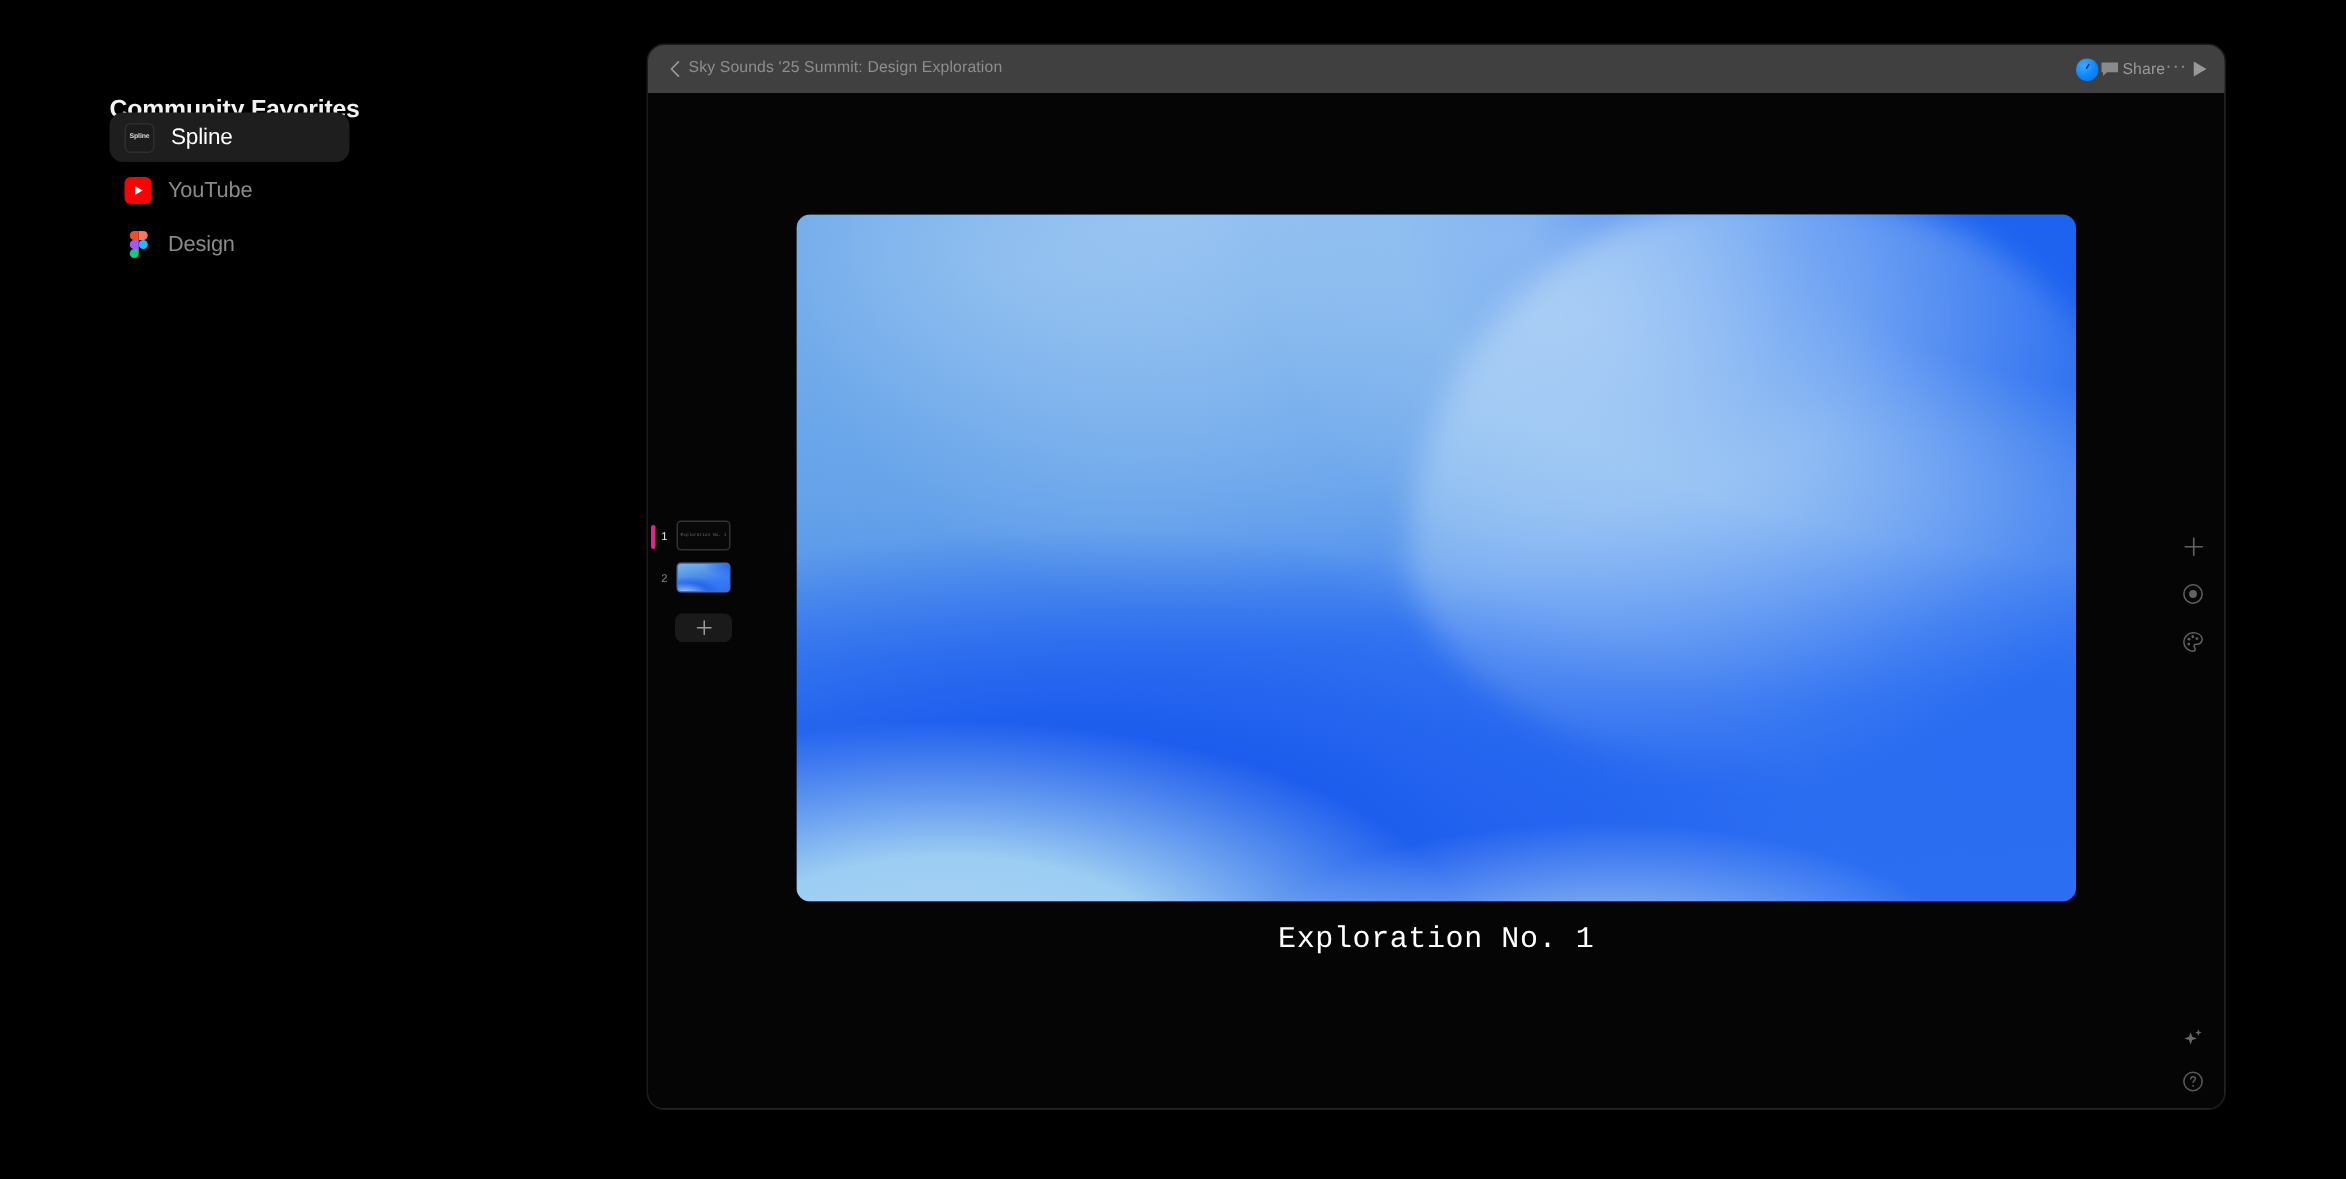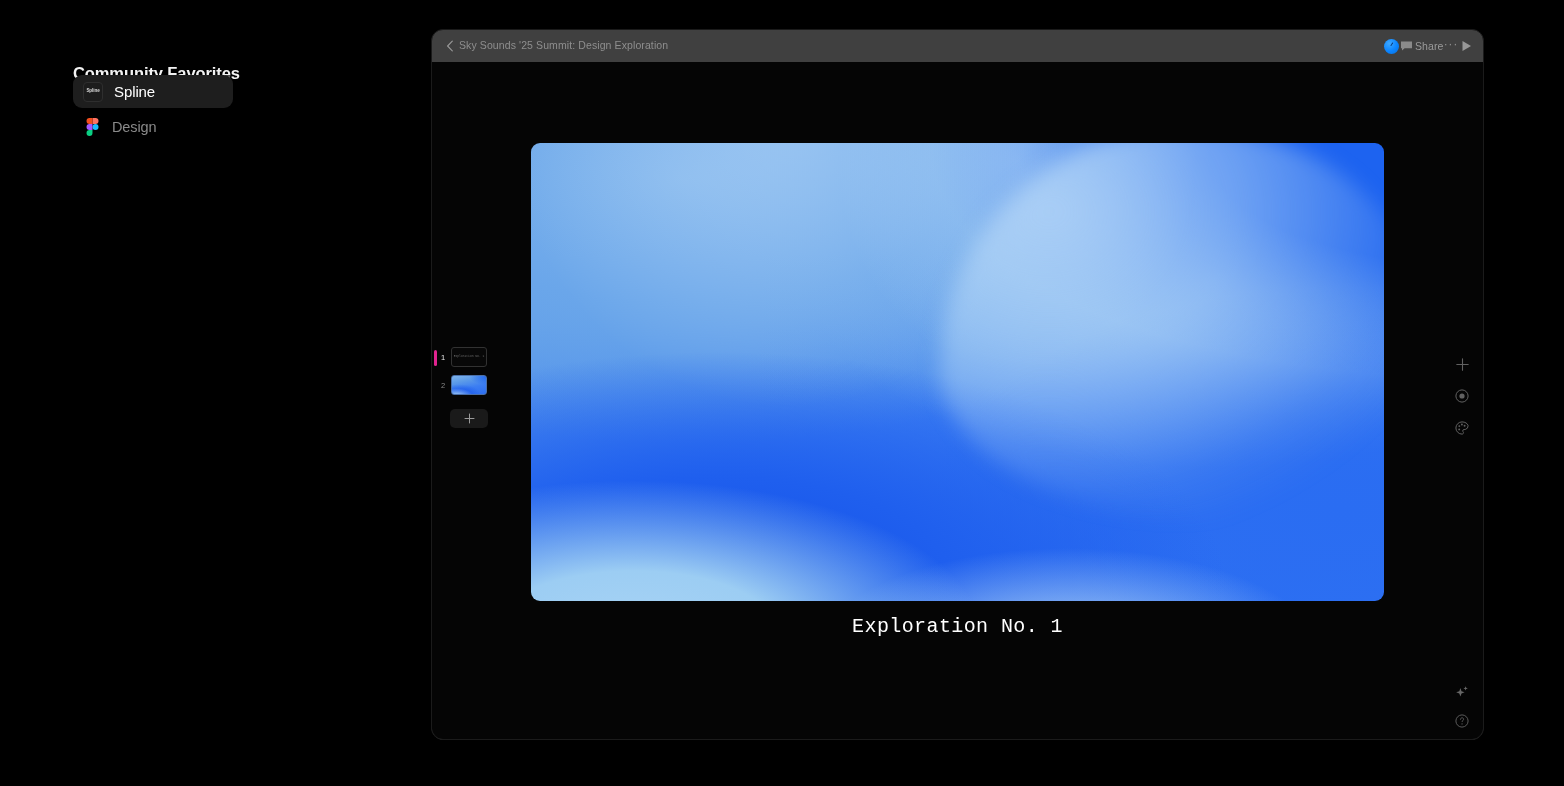--- a/index.html
+++ b/index.html
@@ -376,20 +376,26 @@
 <div id="sidebar">
   <div id="sidebar-title">Community Favorites</div>
 
   <div id="sidebar-list">
 
     <div class="side-item active">
       <span class="ico ico-spline">Spline</span>
       <span class="lbl">Spline</span>
     </div>
 
+    <div class="side-item">
+      <span class="ico ico-youtube">
+        <span class="yt-tri"></span>
+      </span>
+      <span class="lbl">YouTube</span>
+    </div>
 
     <div class="side-item">
       <span class="ico ico-figma">
         <svg width="13" height="18" viewBox="0 0 38 57">
           <path d="M19 28.5a9.5 9.5 0 1 1 9.5 9.5A9.5 9.5 0 0 1 19 28.5z" fill="#1abcfe"></path>
           <path d="M0 47.5A9.5 9.5 0 0 1 9.5 38H19v9.5a9.5 9.5 0 0 1-19 0z" fill="#0acf83"></path>
           <path d="M19 0v19h9.5a9.5 9.5 0 0 0 0-19H19z" fill="#ff7262"></path>
           <path d="M0 9.5A9.5 9.5 0 0 0 9.5 19H19V0H9.5A9.5 9.5 0 0 0 0 9.5z" fill="#f24e1e"></path>
           <path d="M0 28.5A9.5 9.5 0 0 0 9.5 38H19V19H9.5A9.5 9.5 0 0 0 0 28.5z" fill="#a259ff"></path>
         </svg>

